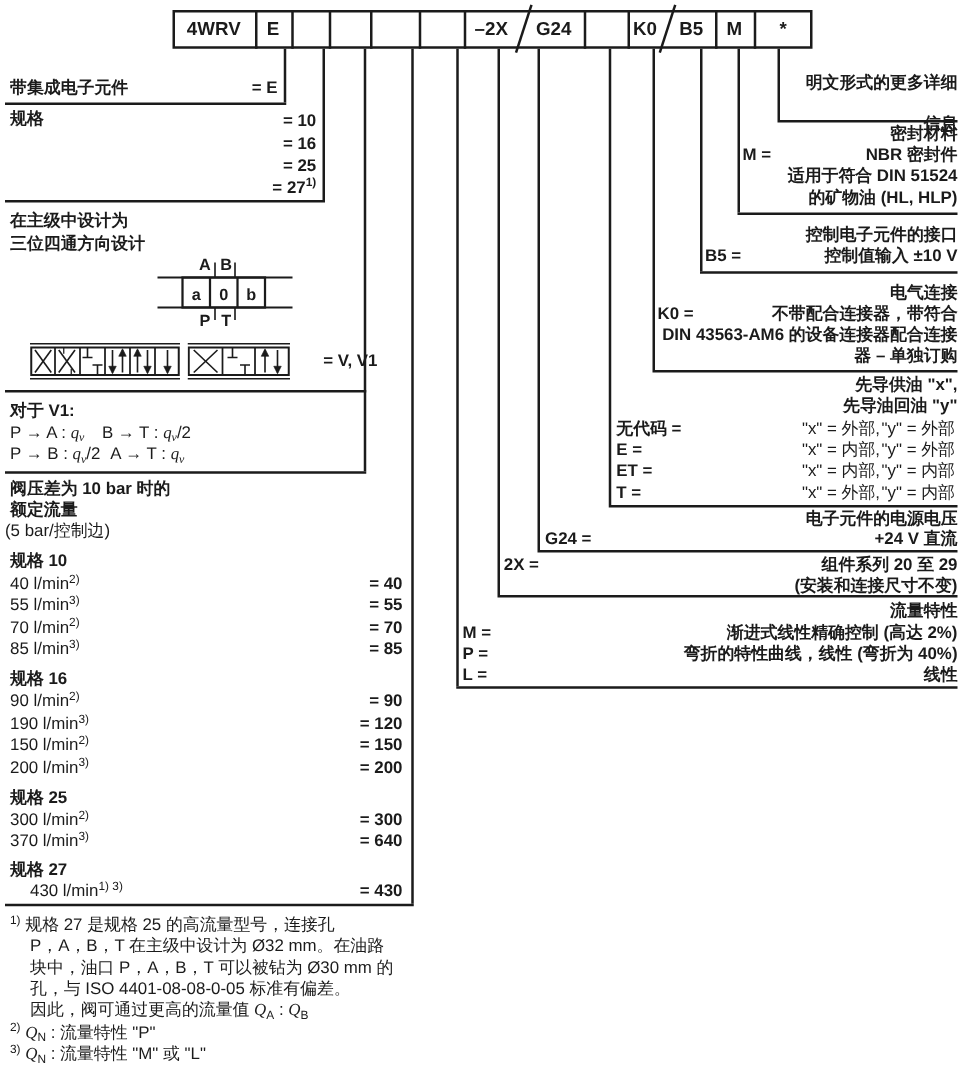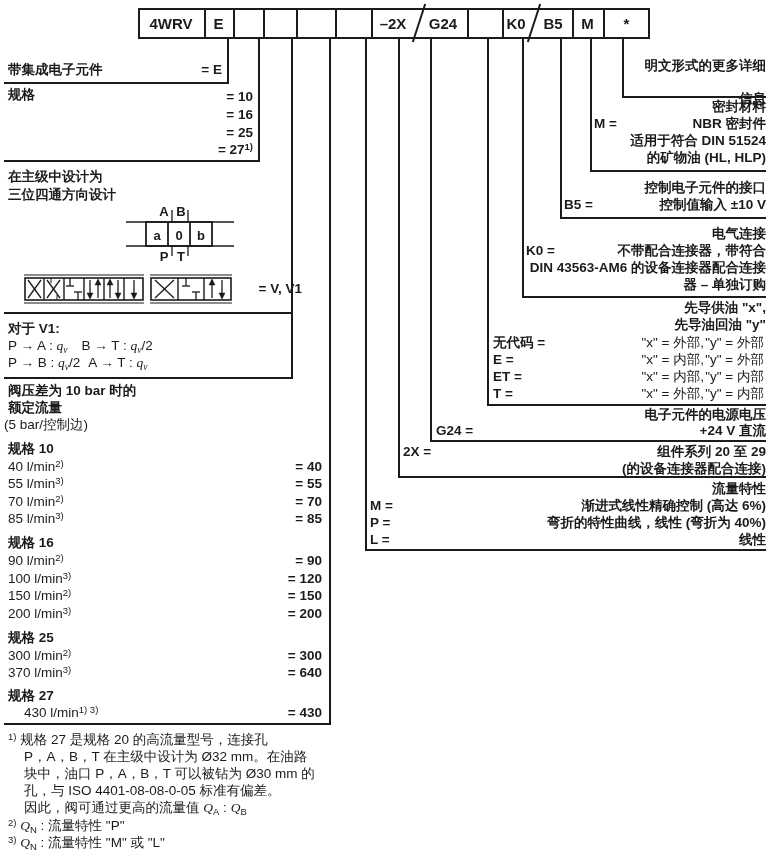--- a/index.html
+++ b/index.html
@@ -182,38 +182,38 @@
 <div class="abs" style="left:8px;top:475px"><span>55 l/min</span><span class="sup">3)</span></div>
 <div class="abs b ra" style="left:240px;top:475px;width:82px">= 55</div>
 <div class="abs" style="left:8px;top:493px"><span>70 l/min</span><span class="sup">2)</span></div>
 <div class="abs b ra" style="left:240px;top:493px;width:82px">= 70</div>
 <div class="abs" style="left:8px;top:510px"><span>85 l/min</span><span class="sup">3)</span></div>
 <div class="abs b ra" style="left:240px;top:510px;width:82px">= 85</div>
 
 <div class="abs b" style="left:8px;top:534px">规格 16</div>
 <div class="abs" style="left:8px;top:552px"><span>90 l/min</span><span class="sup">2)</span></div>
 <div class="abs b ra" style="left:240px;top:552px;width:82px">= 90</div>
-<div class="abs" style="left:8px;top:570px"><span>100 l/min</span><span class="sup">3)</span></div>
+<div class="abs" style="left:8px;top:570px"><span>190 l/min</span><span class="sup">3)</span></div>
 <div class="abs b ra" style="left:240px;top:570px;width:82px">= 120</div>
 <div class="abs" style="left:8px;top:587px"><span>150 l/min</span><span class="sup">2)</span></div>
 <div class="abs b ra" style="left:240px;top:587px;width:82px">= 150</div>
 <div class="abs" style="left:8px;top:605px"><span>200 l/min</span><span class="sup">3)</span></div>
 <div class="abs b ra" style="left:240px;top:605px;width:82px">= 200</div>
 
 <div class="abs b" style="left:8px;top:629px">规格 25</div>
 <div class="abs" style="left:8px;top:647px"><span>300 l/min</span><span class="sup">2)</span></div>
 <div class="abs b ra" style="left:240px;top:647px;width:82px">= 300</div>
 <div class="abs" style="left:8px;top:664px"><span>370 l/min</span><span class="sup">3)</span></div>
 <div class="abs b ra" style="left:240px;top:664px;width:82px">= 640</div>
 
 <div class="abs b" style="left:8px;top:687px">规格 27</div>
 <div class="abs" style="left:24px;top:704px"><span>430 l/min</span><span class="sup">1) 3)</span></div>
 <div class="abs b ra" style="left:240px;top:704px;width:82px">= 430</div>
 
-<div class="abs" style="left:8px;top:731px"><span class="sup">1)</span> <span>规格 27 是规格 20 的高流量型号，连接孔</span></div>
+<div class="abs" style="left:8px;top:731px"><span class="sup">1)</span> <span>规格 27 是规格 25 的高流量型号，连接孔</span></div>
 <div class="abs" style="left:24px;top:748px">P，A，B，T 在主级中设计为 Ø32 mm。在油路</div>
 <div class="abs" style="left:24px;top:765px">块中，油口 P，A，B，T 可以被钻为 Ø30 mm 的</div>
 <div class="abs" style="left:24px;top:782px">孔，与 ISO 4401-08-08-0-05 标准有偏差。</div>
 <div class="abs" style="left:24px;top:799px"><span>因此，阀可通过更高的流量值 </span><span class="qi">Q</span><span class="sb">A</span><span> : </span><span class="qi">Q</span><span class="sb">B</span></div>
 <div class="abs" style="left:8px;top:817px"><span class="sup">2)</span> <span class="qi">Q</span><span class="sb">N</span><span> : 流量特性 "P"</span></div>
 <div class="abs" style="left:8px;top:834px"><span class="sup">3)</span> <span class="qi">Q</span><span class="sb">N</span><span> : 流量特性 "M" 或 "L"</span></div>
 
 <div class="abs b ra" style="left:560px;top:57px;width:206px">明文形式的更多详细</div>
 <div class="abs b ra" style="left:560px;top:90px;width:206px">信息</div>
 
@@ -247,21 +247,21 @@
 <div class="abs b" style="left:493px;top:385px">T =</div>
 <div class="abs ra" style="left:604px;top:385px;width:100px">"x" = 外部,</div>
 <div class="abs ra" style="left:664px;top:385px;width:100px">"y" = 内部</div>
 
 <div class="abs b ra" style="left:600px;top:406px;width:166px">电子元件的电源电压</div>
 <div class="abs b" style="left:436px;top:422px">G24 =</div>
 <div class="abs b ra" style="left:640px;top:422px;width:126px">+24 V 直流</div>
 
 <div class="abs b" style="left:403px;top:443px">2X =</div>
 <div class="abs b ra" style="left:600px;top:443px;width:166px">组件系列 20 至 29</div>
-<div class="abs b ra" style="left:576px;top:460px;width:190px">(的设备连接器配合连接)</div>
+<div class="abs b ra" style="left:576px;top:460px;width:190px">(安装和连接尺寸不变)</div>
 
 <div class="abs b ra" style="left:640px;top:480px;width:126px">流量特性</div>
 <div class="abs b" style="left:370px;top:497px">M =</div>
-<div class="abs b ra" style="left:520px;top:497px;width:246px">渐进式线性精确控制 (高达 6%)</div>
+<div class="abs b ra" style="left:520px;top:497px;width:246px">渐进式线性精确控制 (高达 2%)</div>
 <div class="abs b" style="left:370px;top:514px">P =</div>
 <div class="abs b ra" style="left:480px;top:514px;width:286px">弯折的特性曲线，线性 (弯折为 40%)</div>
 <div class="abs b" style="left:370px;top:531px">L =</div>
 <div class="abs b ra" style="left:640px;top:531px;width:126px">线性</div>
 
 </body></html>

